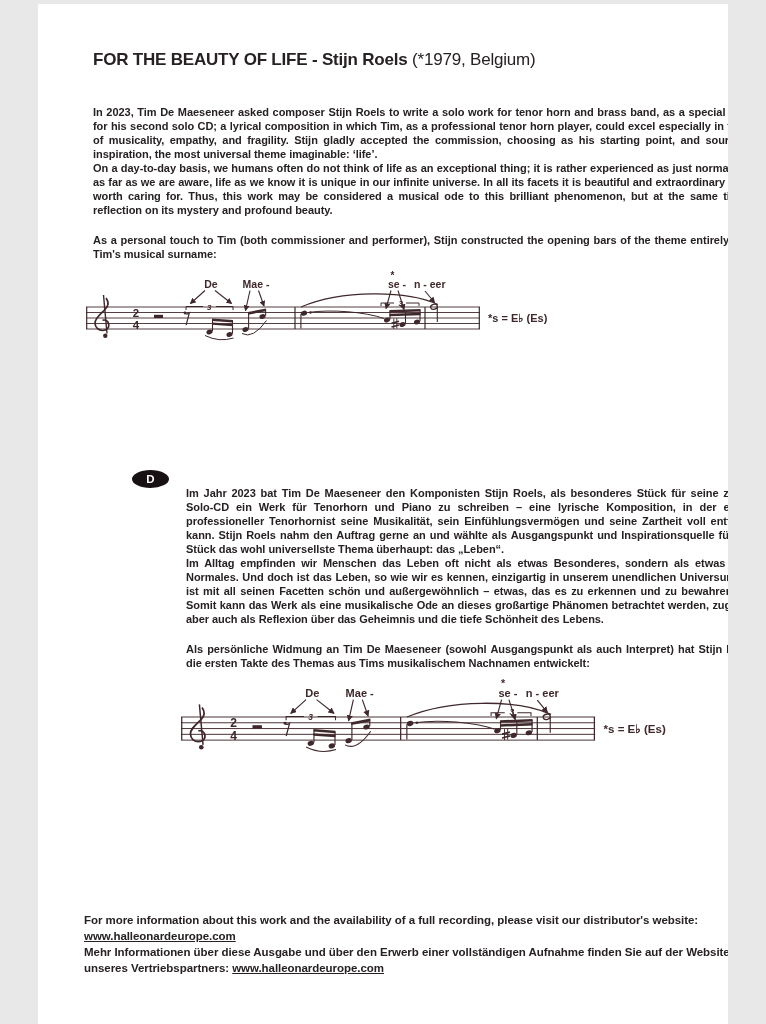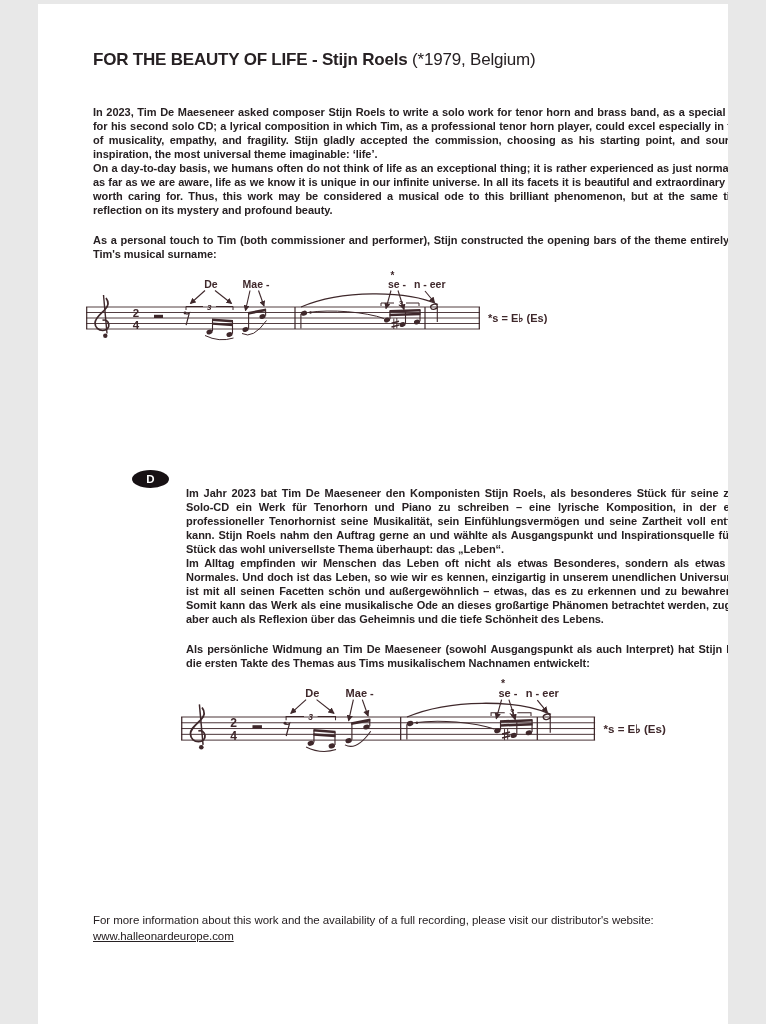--- a/index.html
+++ b/index.html
@@ -35,22 +35,22 @@
   .figure-1{left:48px;top:264px;}
   .figure-2{left:143px;top:672px;}
   svg.music{color:var(--music-ink,#3f282b);display:block;}
   svg.music text{fill:currentColor;font-family:"Liberation Sans",sans-serif;}
   .m-label{font-size:10.5px;font-weight:700;}
   .m-tuplet{font-size:8px;font-style:italic;font-weight:700;}
   .m-timesig{font-size:11.5px;font-weight:700;text-anchor:middle;}
   .m-annotation{font-size:11px;font-weight:700;}
   .m-asterisk{font-size:10px;font-weight:700;text-anchor:middle;}
   .footer{
-    position:absolute;left:55px;top:908px;width:664px;
-    font-size:11.5px;font-weight:400;line-height:16px;letter-spacing:-0.05px;
+    position:absolute;left:46px;top:908px;width:664px;
+    font-size:11.5px;font-weight:700;line-height:16px;letter-spacing:-0.05px;
   }
   .footer p{margin:0;}
   .footer a{color:inherit;text-decoration:underline;cursor:pointer;}
 </style>
 </head>
 <body>
 
 <svg width="0" height="0" style="position:absolute" aria-hidden="true">
   <defs>
     <marker id="ah" viewBox="0 0 10 10" refX="8.5" refY="5" markerWidth="5.5" markerHeight="5.5" orient="auto-start-reverse">
@@ -305,15 +305,16 @@
         <line x1="339" y1="23" x2="348.5" y2="34.5" marker-end="url(#ah)"></line>
       </g>
 
       <text class="m-annotation" x="402" y="54">*s = E♭ (Es)</text>
     </svg>
     </div>
 
   <div class="footer">
     <p>For more information about this work and the availability of a full recording, please visit our distributor's website:</p>
     <p><a>www.halleonardeurope.com</a></p>
+    <p><span>Mehr Informationen über diese Ausgabe und über den Erwerb einer vollständigen Aufnahme finden Sie auf der Website unseres Vertriebspartners: </span><a>www.halleonardeurope.com</a></p>
   </div>
 
 </div>
 
 </body></html>

